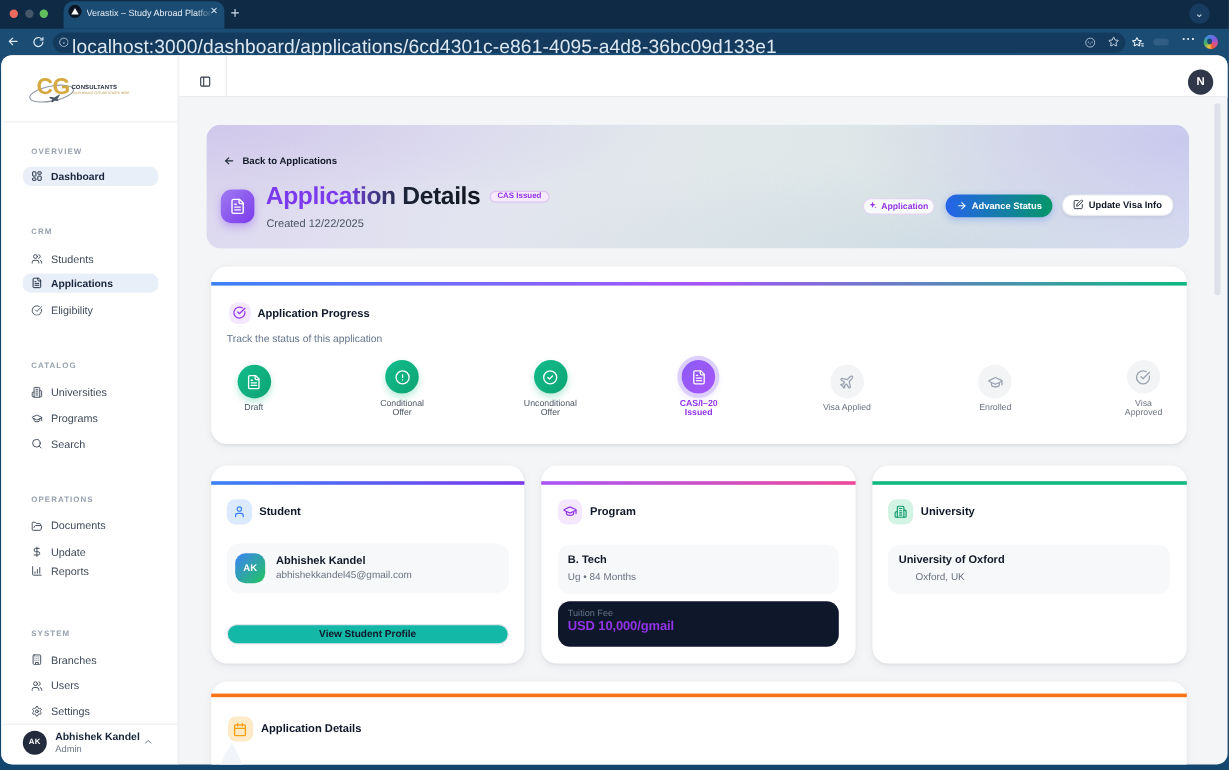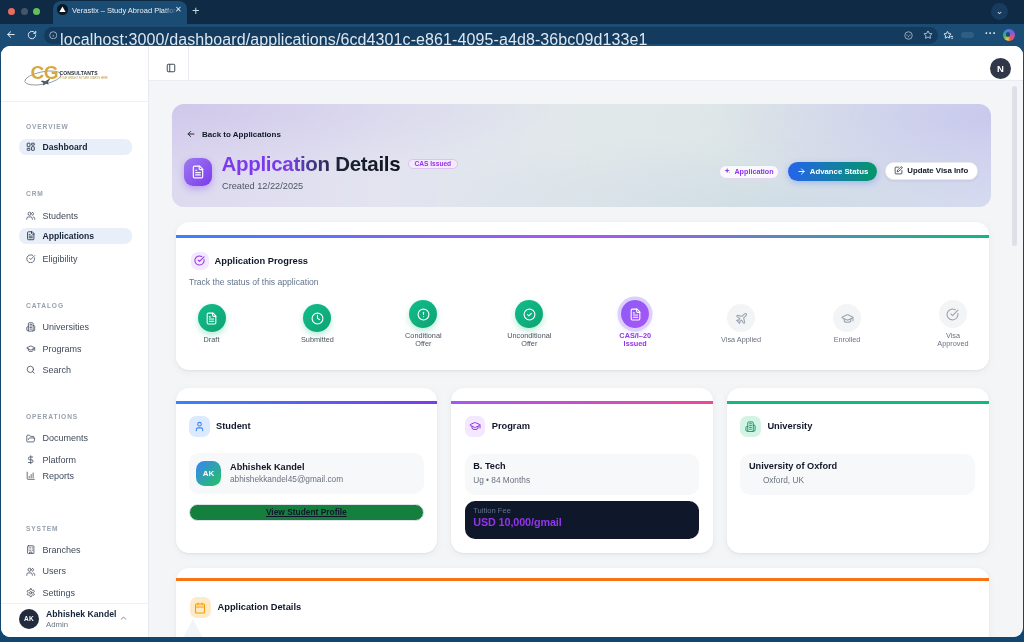--- a/index.html
+++ b/index.html
@@ -195,21 +195,21 @@
       <svg viewBox="0 0 24 24" fill="none" stroke="currentColor" stroke-width="2" stroke-linecap="round" stroke-linejoin="round">
           <path d="m6 14 1.5-2.9A2 2 0 0 1 9.24 10H20a2 2 0 0 1 1.94 2.5l-1.54 6a2 2 0 0 1-1.95 1.5H4a2 2 0 0 1-2-2V5a2 2 0 0 1 2-2h3.9a2 2 0 0 1 1.69.9l.81 1.2a2 2 0 0 0 1.67.9H18a2 2 0 0 1 2 2v2"></path>
         </svg>
       <span>Documents</span>
     </div>
     <div class="abs nav" style="top:406px;">
       <svg viewBox="0 0 24 24" fill="none" stroke="currentColor" stroke-width="2" stroke-linecap="round" stroke-linejoin="round">
           <line x1="12" x2="12" y1="2" y2="22"></line>
           <path d="M17 5H9.5a3.5 3.5 0 0 0 0 7h5a3.5 3.5 0 0 1 0 7H6"></path>
         </svg>
-      <span>Platform</span>
+      <span>Update</span>
     </div>
     <div class="abs nav" style="top:422px;">
       <svg viewBox="0 0 24 24" fill="none" stroke="currentColor" stroke-width="2" stroke-linecap="round" stroke-linejoin="round">
           <path d="M3 3v16a2 2 0 0 0 2 2h16"></path>
           <path d="M13 17V9"></path>
           <path d="M18 17V5"></path>
           <path d="M8 17v-3"></path>
         </svg>
       <span>Reports</span>
     </div>
@@ -326,29 +326,20 @@
                 <path d="M16 17H8"></path>
                 <path d="M10 9H8"></path>
               </svg>
             </div>
             <div class="lb">Draft</div>
           </div>
         <div class="step done">
             <div class="ic">
               <svg width="13" height="13" viewBox="0 0 24 24" fill="none" stroke="#fff" stroke-width="2" stroke-linecap="round" stroke-linejoin="round">
                 <circle cx="12" cy="12" r="10"></circle>
-                <polyline points="12 6 12 12 16 14"></polyline>
-              </svg>
-            </div>
-            <div class="lb">Submitted</div>
-          </div>
-        <div class="step done">
-            <div class="ic">
-              <svg width="13" height="13" viewBox="0 0 24 24" fill="none" stroke="#fff" stroke-width="2" stroke-linecap="round" stroke-linejoin="round">
-                <circle cx="12" cy="12" r="10"></circle>
                 <line x1="12" x2="12" y1="8" y2="12"></line>
                 <line x1="12" x2="12.01" y1="16" y2="16"></line>
               </svg>
             </div>
             <div class="lb">Conditional<br>Offer</div>
           </div>
         <div class="step done">
             <div class="ic">
               <svg width="13" height="13" viewBox="0 0 24 24" fill="none" stroke="#fff" stroke-width="2" stroke-linecap="round" stroke-linejoin="round">
                 <circle cx="12" cy="12" r="10"></circle>
@@ -405,21 +396,21 @@
             <path d="M19 21v-2a4 4 0 0 0-4-4H9a4 4 0 0 0-4 4v2"></path>
             <circle cx="12" cy="7" r="4"></circle>
           </svg>
       </div>
       <div class="abs" style="left:40.5px;top:33.5px;font-size:9.3px;font-weight:700;color:#0f172a;">Student</div>
       <div class="abs" style="left:13.5px;top:65.5px;width:234.7px;height:41px;border-radius:10px;background:#f7f8fa;">
         <div class="abs ib" style="left:7px;top:8px;width:25px;height:25px;border-radius:8.5px;background:linear-gradient(135deg,#3b82f6,#22c55e);color:#fff;font-size:8px;font-weight:700;">AK</div>
         <div class="abs" style="left:41px;top:8.5px;font-size:9.2px;font-weight:700;color:#111827;">Abhishek Kandel</div>
         <div class="abs" style="left:41px;top:21px;font-size:8.3px;color:#6b7280;">abhishekkandel45@gmail.com</div>
       </div>
-      <div class="abs ib" style="left:13.5px;top:116px;width:234.7px;height:17px;border-radius:8.5px;background:#15803d;border:0.5px solid #dfe4ea;font-size:8.4px;font-weight:700;color:#0f172a;text-decoration:underline;">View Student Profile</div>
+      <div class="abs ib" style="left:13.5px;top:132px;width:234.7px;height:17px;border-radius:8.5px;background:#14b8a6;border:0.5px solid #dfe4ea;font-size:8.4px;font-weight:700;color:#0f172a;">View Student Profile</div>
     </div>
     <div class="abs card" id="card-program" style="left:302.2px;top:306.5px;width:261.7px;height:165.5px;">
       <div class="strip" style="background:linear-gradient(90deg,#a855f7,#ec4899);"></div>
       <div class="abs ib" style="left:13.5px;top:28.5px;width:20.5px;height:20.5px;border-radius:7px;background:#f3e8ff;">
         <svg width="12" height="12" viewBox="0 0 24 24" fill="none" stroke="#9333ea" stroke-width="2" stroke-linecap="round" stroke-linejoin="round">
             <path d="M21.42 10.92a1 1 0 0 0-.02-1.84L12.83 5.18a2 2 0 0 0-1.66 0L2.6 9.08a1 1 0 0 0 0 1.83l8.57 3.91a2 2 0 0 0 1.66 0z"></path>
             <path d="M22 10v6"></path>
             <path d="M6 12.5V16a6 3 0 0 0 12 0v-3.5"></path>
           </svg>
       </div>

